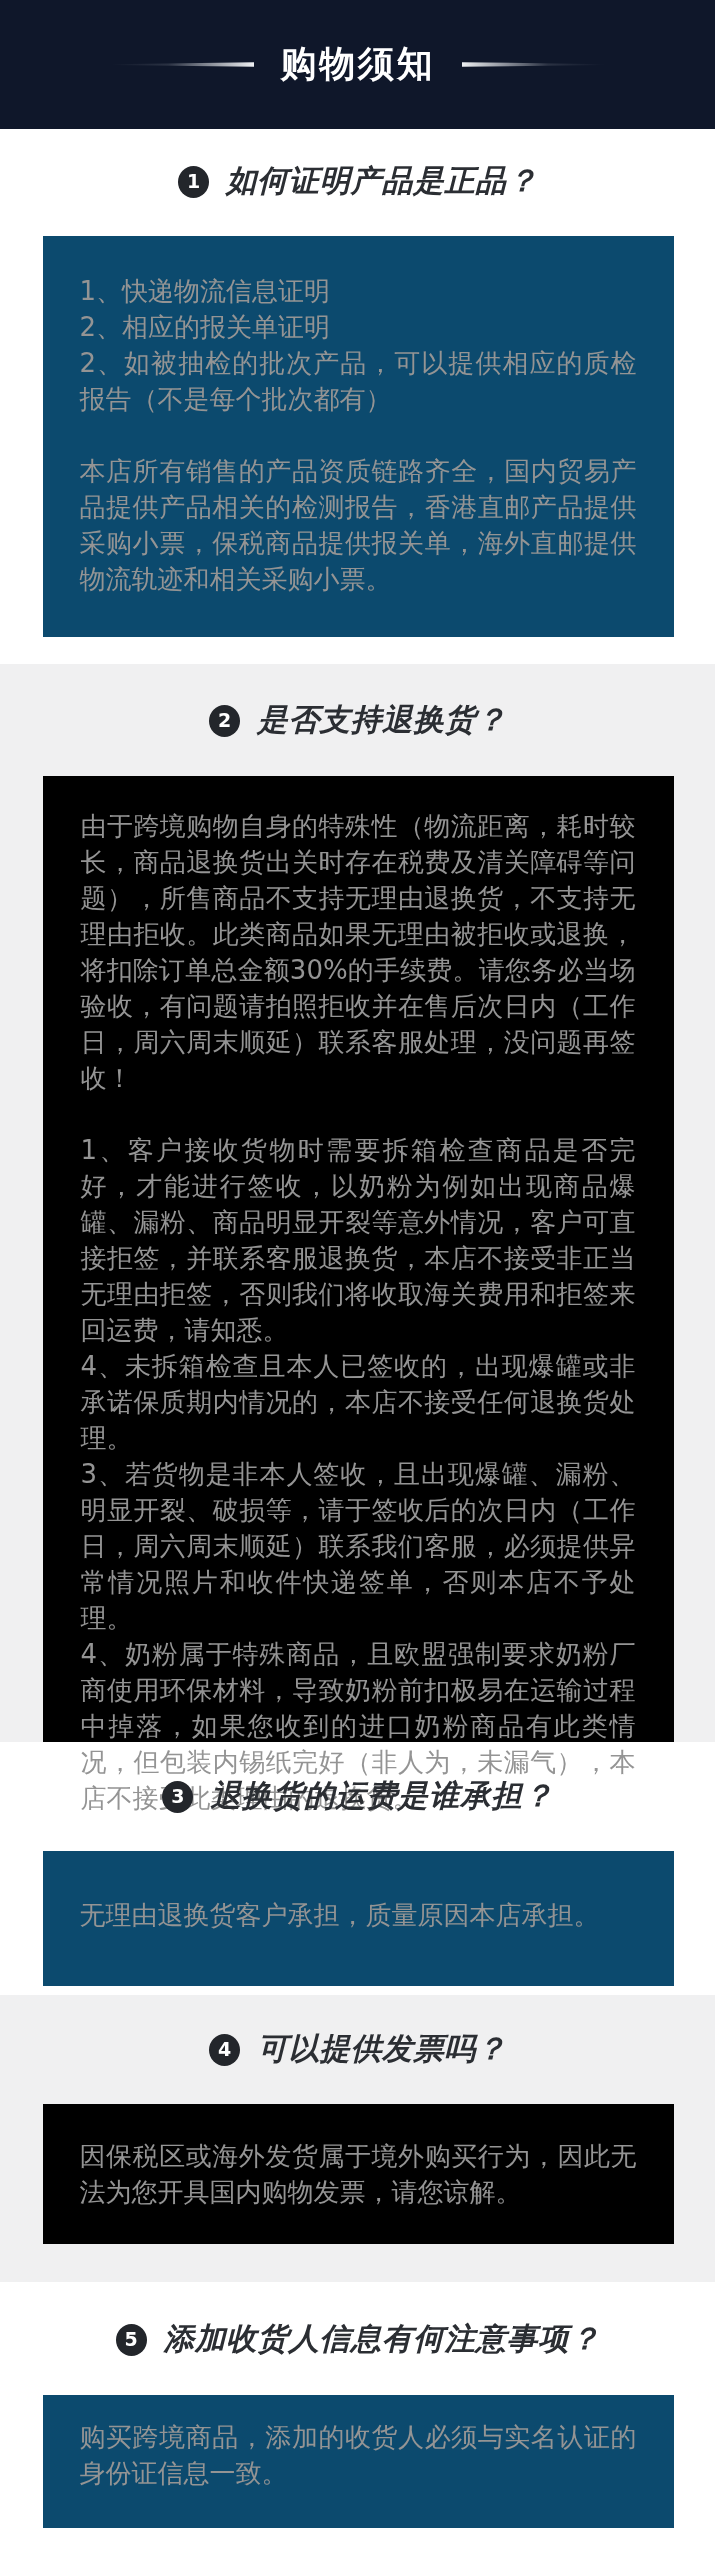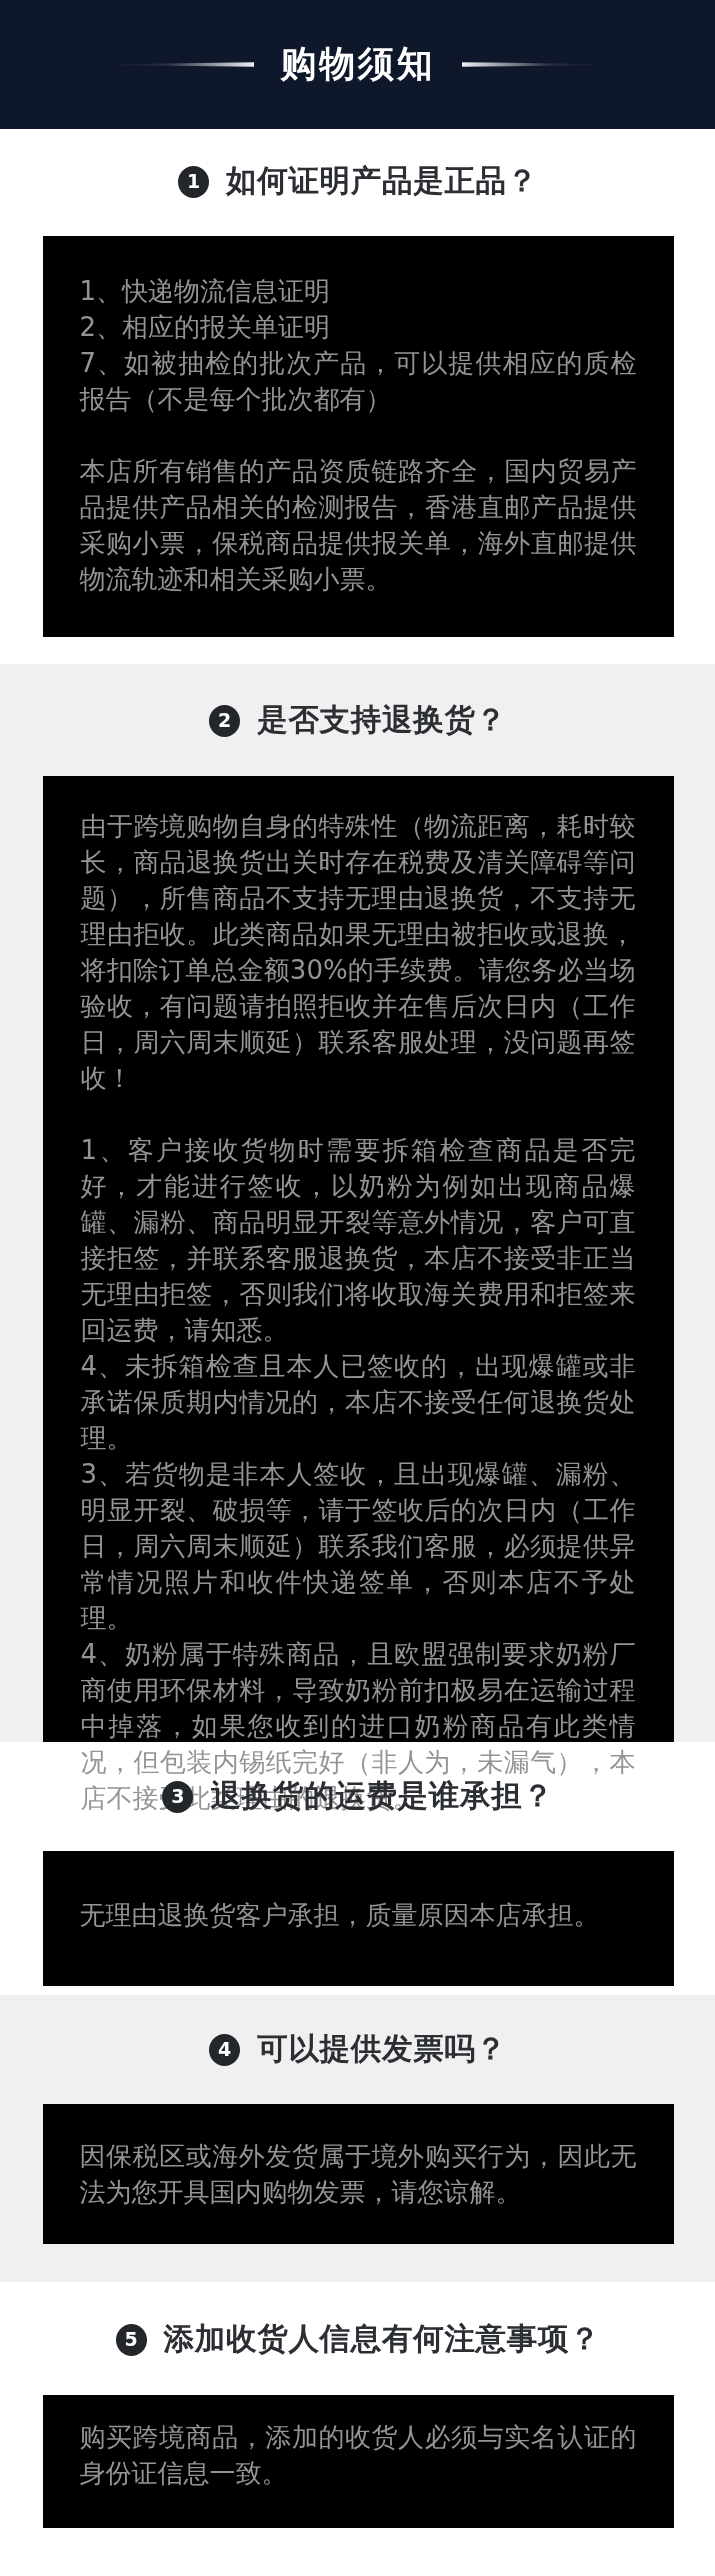--- a/index.html
+++ b/index.html
@@ -22,24 +22,24 @@
   .sec1{height:535px;padding-top:34px;}
   .sec2{height:1078px;padding-top:38px;}
   .sec3{height:253px;padding-top:36px;}
   .sec4{height:287px;padding-top:36px;}
   .sec5{height:294px;padding-top:39px;}
 
   .sec-heading{display:flex;align-items:center;justify-content:center;gap:17px;height:37px;}
   .badge{width:31px;height:32px;background:#23262b;border-radius:50%;color:#ffffff;
          display:flex;align-items:center;justify-content:center;
          font-size:19px;font-weight:700;flex:0 0 auto;padding-bottom:1.3px;box-sizing:border-box;}
-  .q{font-size:30.5px;font-weight:700;color:#2b2e33;margin:0;letter-spacing:0.7px;white-space:nowrap;}
+  .q{font-size:30.5px;font-weight:700;color:#2b2e33;margin:0;letter-spacing:0.7px;white-space:nowrap;font-style:italic;}
 
   .box{width:631px;margin:0 auto;box-sizing:border-box;}
-  .box-gray{background:#000000;}
+  .box-gray{background:#0c4a6e;}
   .box-white{background:#000000;}
   .box1{margin-top:36px;min-height:390px;padding:37px 37px 40px;}
   .box2{margin-top:37px;min-height:924px;padding:32px 38px 40px;}
   .box3{margin-top:36px;min-height:135px;padding:46px 37px;}
   .box4{margin-top:36px;min-height:138px;padding:34px 37px;}
   .box5{margin-top:37px;min-height:133px;padding:24px 37px;}
 
   .body-text{font-size:26px;line-height:36px;color:#949494;margin:0;text-align:justify;}
   .mt-para{margin-top:36px;}
 </style>
@@ -55,21 +55,21 @@
   </header>
 
   <section class="sec-white sec1">
     <div class="sec-heading">
       <span class="badge">1</span>
       <h2 class="q">如何证明产品是正品？</h2>
     </div>
     <div class="box box-gray box1">
       <p class="body-text">1、快递物流信息证明</p>
       <p class="body-text">2、相应的报关单证明</p>
-      <p class="body-text">7、如被抽检的批次产品，可以提供相应的质检报告（不是每个批次都有）</p>
+      <p class="body-text">2、如被抽检的批次产品，可以提供相应的质检报告（不是每个批次都有）</p>
       <p class="body-text mt-para">本店所有销售的产品资质链路齐全，国内贸易产品提供产品相关的检测报告，香港直邮产品提供采购小票，保税商品提供报关单，海外直邮提供物流轨迹和相关采购小票。</p>
     </div>
   </section>
 
   <section class="sec-band sec2">
     <div class="sec-heading">
       <span class="badge">2</span>
       <h2 class="q">是否支持退换货？</h2>
     </div>
     <div class="box box-white box2">

